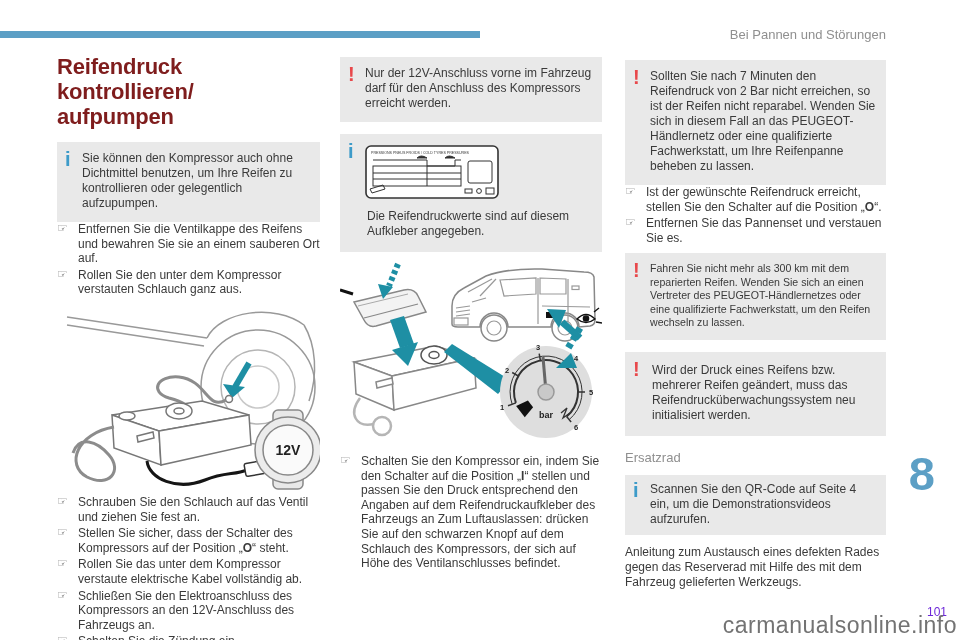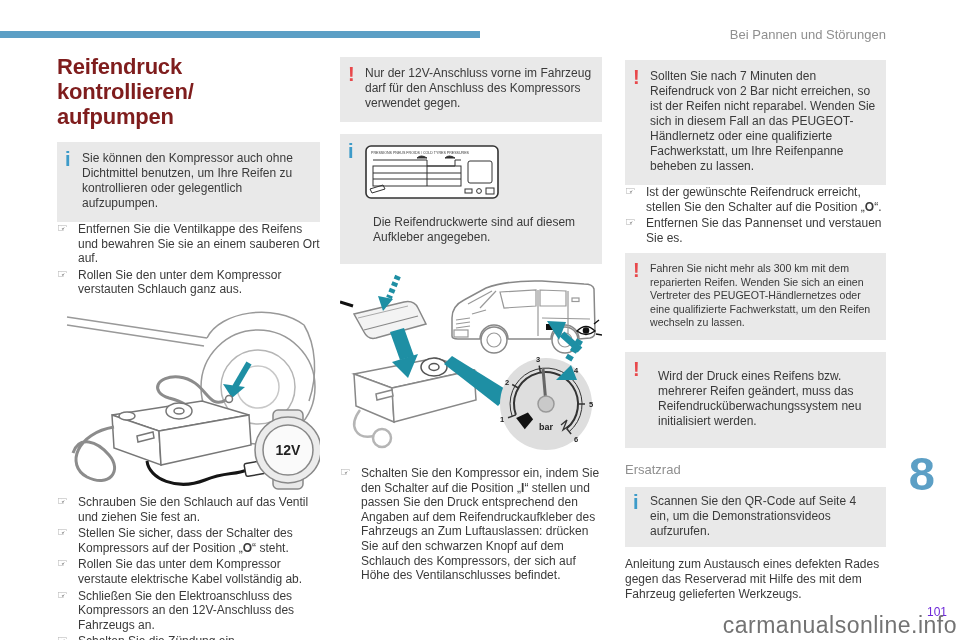--- a/index.html
+++ b/index.html
@@ -20,21 +20,21 @@
 
   h1.title { margin:0; font-size:22px; line-height:25px; font-weight:bold; color:#7f1d1d; letter-spacing:-0.2px; }
   h1.title span { display:block; }
   h2.section { margin:14px 0 0 0; font-size:13px; font-weight:400; color:#8f8f8f; }
 
   .box { background:#E9E9E9; display:flex; padding:9px 8px 11px 8px; box-sizing:border-box; }
   .box .bicon { flex:0 0 17px; font-weight:bold; font-size:20px; line-height:17px; }
   .bicon.info { color:#3D9BC9; }
   .bicon.warn { color:#E8484B; }
   .box .content { flex:1; font-size:12px; line-height:15px; color:#3a3a3a; }
-  .box .content p { margin:8px; }
+  .box .content p { margin:2px; }
   .box.condensed .content { font-size:10.6px; line-height:13.4px; }
 
   ul.steps { list-style:none; margin:0; padding:0; }
   li.step { position:relative; padding-left:21px; font-size:12px; line-height:14.6px; color:#3a3a3a; margin-bottom:2px; }
   li.step .hand { position:absolute; left:0; top:-1px; color:#666; font-size:12px; }
 
   .body-text { font-size:12px; line-height:15px; margin:10px 0 4px 0; }
   .illus { display:block; }
   svg text { font-family:"Liberation Sans","DejaVu Sans",sans-serif; }
   .mt6{margin-top:6px}.mt8{margin-top:8px}.mt10{margin-top:10px}.mt12{margin-top:12px}.mt13{margin-top:13px}
@@ -136,21 +136,21 @@
       <li class="step">
         <span class="hand">☞</span>
         <span><span>Schalten Sie die Zündung ein.</span><b></b><span></span></span>
       </li>
     </ul>
   </div>
 
   <div class="col col2">
     <div class="box">
       <div class="bicon warn">!</div>
-      <div class="content">Nur der 12V-Anschluss vorne im Fahrzeug darf für den Anschluss des Kompressors verwendet gegen.</div>
+      <div class="content">Nur der 12V-Anschluss vorne im Fahrzeug darf für den Anschluss des Kompressors erreicht werden.</div>
     </div>
 
     <div class="box mt12">
       <div class="bicon info">i</div>
       <div class="content">
         <svg width="134" height="54" viewBox="0 0 134 54" style="margin:2px 0 4px 0">
           <rect x="1" y="1" width="132" height="52" rx="5" fill="#fff" stroke="#333" stroke-width="1.6"></rect>
           <text x="6" y="9" font-size="3.6" fill="#333">PRESSIONS PNEUS FROIDS / COLD TYRES PRESSURES</text>
           <g stroke="#333" stroke-width="1" fill="none">
             <path d="M52,13 q4,-4 10,0 z" fill="#333"></path>

